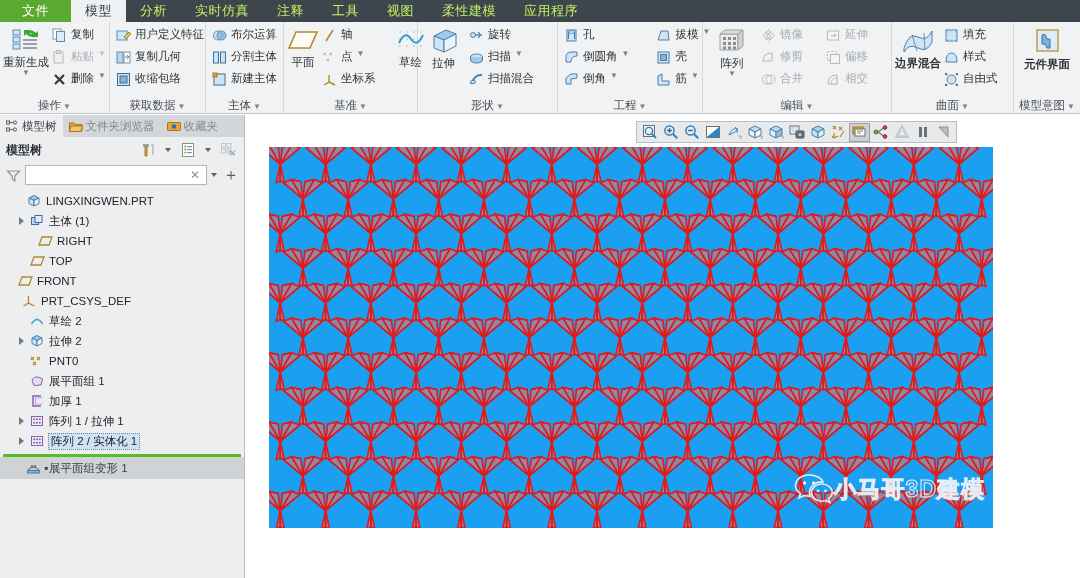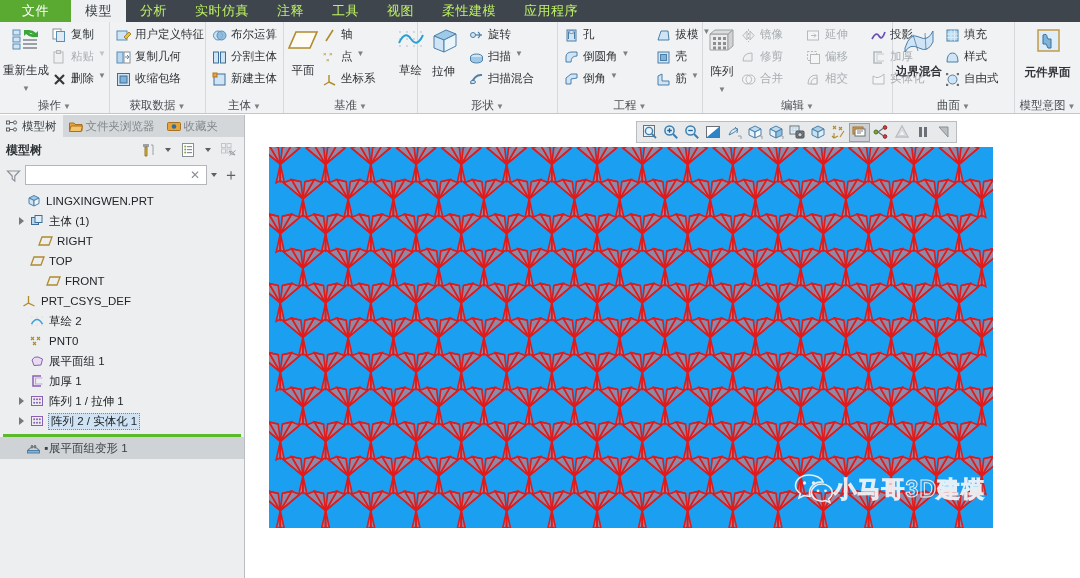--- a/index.html
+++ b/index.html
@@ -39,21 +39,21 @@
   .rgroup:last-child { border-right:none; }
   .rgroup-body { flex:1; display:flex; align-items:flex-start; padding-top:2px; }
   .rgroup-title {
     height:16px; line-height:16px; text-align:center;
     font-size:11.5px; color:#4a4f54; white-space:nowrap;
   }
   .rgroup-title .cdn { font-size:8px; color:#7b8085; margin-left:2px; }
 
   .bigbtn {
     display:flex; flex-direction:column; align-items:center; justify-content:flex-start;
-    width:52px; padding-top:2px; cursor:default;gap:8px;
+    width:52px; padding-top:2px; cursor:default;
   }
   .bigbtn .lbl { font-size:11.5px; color:#2f3337; margin-top:1px; white-space:nowrap;}
   .bigbtn .cdn { font-size:8px; color:#7b8085; line-height:6px; }
   .bigbtn.wide { width:56px;font-weight:bold; }
 
   .col { display:flex; flex-direction:column; justify-content:flex-start; padding-top:1px; }
   .smbtn {
     display:flex; align-items:flex-start; height:22px; padding:0 20px 0 2px;
     font-size:11.5px; color:#2f3337; white-space:nowrap; cursor:default;
   }
@@ -544,47 +544,20 @@
           <div class="smbtn dis">
             <span class="ico">
               <svg class="icosvg" width="15" height="15" viewBox="0 0 15 15">
                 <path d="M2 12 Q2 3 11 3 L11 12 Z" fill="none" stroke="#b5babe"></path>
                 <path d="M5 12 Q5 6 11 6 L11 12 Z" fill="#f5f5f5" stroke="#b5babe"></path>
               </svg>
             </span>
             <span>相交</span>
           </div>
         </div>
-        <div class="col">
-          <div class="smbtn">
-            <span class="ico">
-              <svg class="icosvg" width="15" height="15" viewBox="0 0 15 15">
-                <path d="M1 11 Q5 3 8 8 Q11 13 14 4" stroke="#6a4fb5" stroke-width="1.7" fill="none"></path>
-              </svg>
-            </span>
-            <span>投影</span>
-          </div>
-          <div class="smbtn dis">
-            <span class="ico">
-              <svg class="icosvg" width="15" height="15" viewBox="0 0 15 15">
-                <path d="M11 2 L3 2 L3 13 L11 13" fill="none" stroke="#b5babe" stroke-width="1.6"></path>
-                <path d="M13 4 L6 4 L6 11 L13 11" fill="none" stroke="#d3d6d9" stroke-width="1.3"></path>
-              </svg>
-            </span>
-            <span>加厚</span>
-          </div>
-          <div class="smbtn dis">
-            <span class="ico">
-              <svg class="icosvg" width="15" height="15" viewBox="0 0 15 15">
-                <path d="M2 12 L2 4 Q7 8 13 2 L13 12 Z" fill="#f5f5f5" stroke="#b5babe"></path>
-              </svg>
-            </span>
-            <span>实体化</span>
-          </div>
-        </div>
       </div>
       <div class="rgroup-title"><span>编辑</span><span class="cdn">▼</span></div>
     </div>
 
     <div class="rgroup" style="width:122px">
       <div class="rgroup-body">
         <div class="bigbtn wide">
           <span>
             <svg class="icosvg" width="34" height="27" viewBox="0 0 34 27">
               <path d="M3 20 Q8 4 17 9 Q26 14 31 3 L31 14 Q26 25 17 20 Q8 15 3 24 Z" fill="#cfe4f5" stroke="#4c7fa8"></path>
@@ -779,21 +752,21 @@
 
       <div class="trow" style="padding-left:28px">
         <span class="ico">
           <svg class="icosvg" width="15" height="12" viewBox="0 0 15 12">
             <path d="M4 2 L14 2 L11 10 L1 10 Z" fill="none" stroke="#b08a2e" stroke-width="1.3"></path>
           </svg>
         </span>
         <span class="lbl">TOP</span>
       </div>
 
-      <div class="trow" style="padding-left:44px">
+      <div class="trow" style="padding-left:16px">
         <span class="ico">
           <svg class="icosvg" width="15" height="12" viewBox="0 0 15 12">
             <path d="M4 2 L14 2 L11 10 L1 10 Z" fill="none" stroke="#b08a2e" stroke-width="1.3"></path>
           </svg>
         </span>
         <span class="lbl">FRONT</span>
       </div>
 
       <div class="trow" style="padding-left:20px">
         <span class="ico">
@@ -814,20 +787,33 @@
                 <circle cx="2" cy="11" r="0.6"></circle>
                 <circle cx="7" cy="11" r="0.6"></circle>
                 <circle cx="12" cy="11" r="0.6"></circle>
               </g>
             <path d="M1.5 10 Q7 1 12.5 10" stroke="#3a9fd6" stroke-width="1.5" fill="none"></path>
           </svg>
         </span>
         <span class="lbl">草绘 2</span>
       </div>
 
+      <div class="trow" style="padding-left:14px">
+        <span class="exp">
+            <span class="tri"></span>
+          </span>
+        <span class="ico">
+          <svg class="icosvg" width="14" height="14" viewBox="0 0 14 14">
+            <path d="M2 4 L7 1.5 L12 4 L7 6.5 Z" fill="#9fc9e8" stroke="#4c7fa8"></path>
+            <path d="M2 4 L7 6.5 L7 12 L2 9.5 Z" fill="#cfe4f5" stroke="#4c7fa8"></path>
+            <path d="M7 6.5 L12 4 L12 9.5 L7 12 Z" fill="#eaf4fb" stroke="#4c7fa8"></path>
+          </svg>
+        </span>
+        <span class="lbl">拉伸 2</span>
+      </div>
 
       <div class="trow" style="padding-left:28px">
         <span class="ico">
           <svg class="icosvg" width="14" height="14" viewBox="0 0 14 14">
             <g stroke="#b08a2e" stroke-width="1.1">
               <path d="M1 3 L4 6 M4 3 L1 6"></path>
               <path d="M7 3 L10 6 M10 3 L7 6"></path>
               <path d="M3 8 L6 11 M6 8 L3 11"></path>
             </g>
           </svg>

